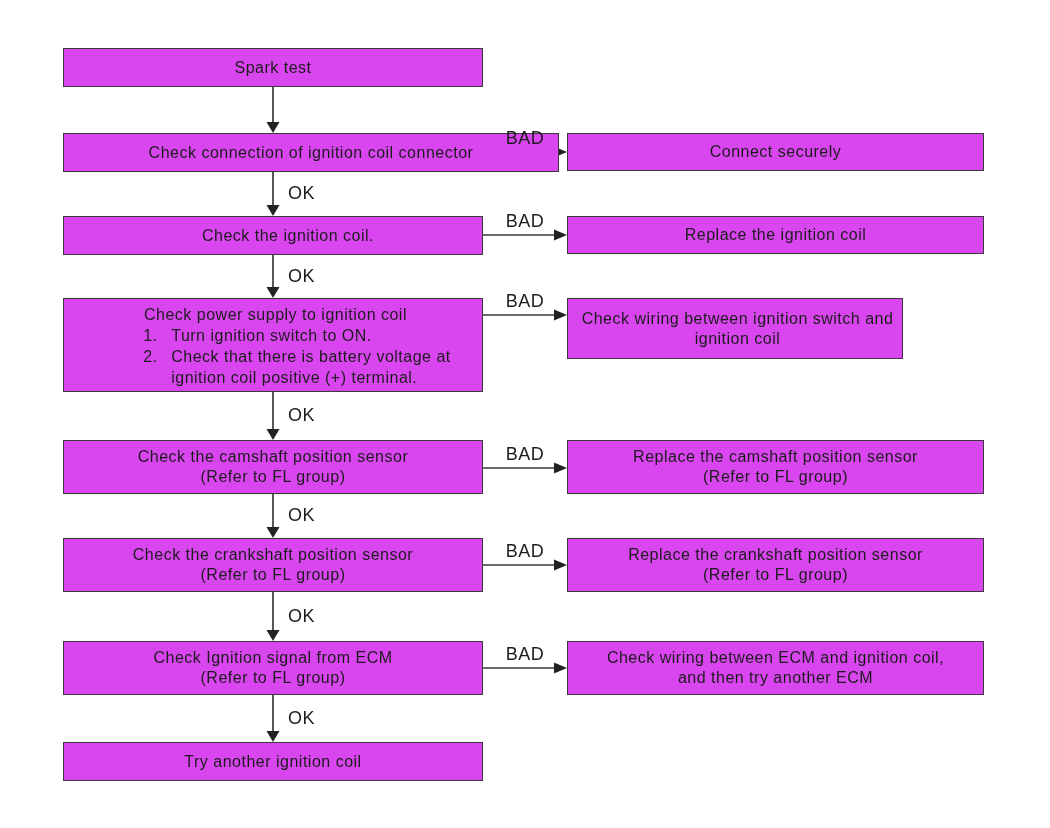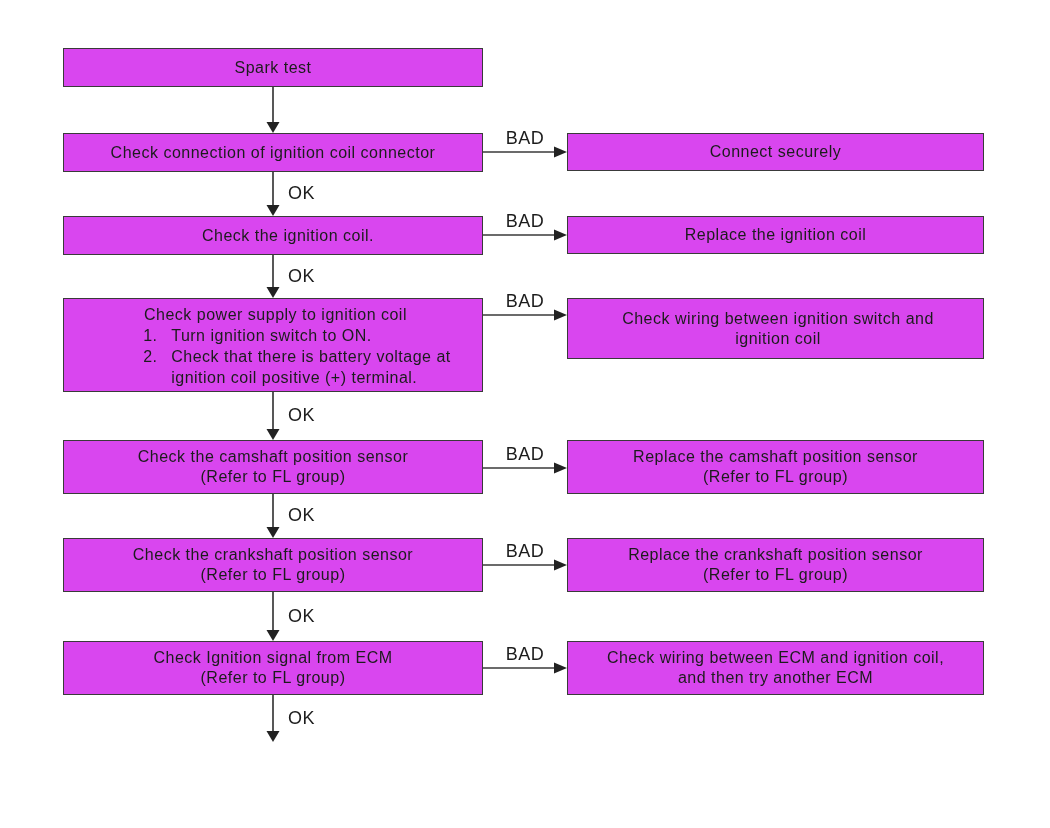--- a/index.html
+++ b/index.html
@@ -52,21 +52,21 @@
       <line x1="483" y1="468" x2="556" y2="468" stroke="#3a3a3a" stroke-width="1.7"></line>
       <polygon points="567,468 554,462.5 554,473.5" fill="#222222"></polygon>
       <line x1="483" y1="565" x2="556" y2="565" stroke="#3a3a3a" stroke-width="1.7"></line>
       <polygon points="567,565 554,559.5 554,570.5" fill="#222222"></polygon>
       <line x1="483" y1="668" x2="556" y2="668" stroke="#3a3a3a" stroke-width="1.7"></line>
       <polygon points="567,668 554,662.5 554,673.5" fill="#222222"></polygon>
     </svg>
 <div class="fc-node center" style="left: 63px; top: 48px; width: 420px; height: 39px;">
       <div class="fc-line">Spark test</div>
     </div>
-    <div class="fc-node center" style="left: 63px; top: 133px; width: 420px; height: 39px;">
+    <div class="fc-node center" style="left: 63px; top: 133px; width: 496px; height: 39px;">
       <div class="fc-line">Check connection of ignition coil connector</div>
     </div>
     <div class="fc-node center" style="left: 63px; top: 216px; width: 420px; height: 39px; padding-left: 30px;">
       <div class="fc-line">Check the ignition coil.</div>
     </div>
     <div class="fc-node left listbox" style="left: 63px; top: 298px; width: 420px; height: 94px;">
       <div class="fc-line">Check power supply to ignition coil</div>
       <div class="fc-list">
         <div class="fc-li">
           <div class="fc-num">1.</div>
@@ -88,27 +88,30 @@
       <div class="fc-line">(Refer to FL group)</div>
     </div>
     <div class="fc-node center" style="left: 63px; top: 538px; width: 420px; height: 54px;">
       <div class="fc-line">Check the crankshaft position sensor</div>
       <div class="fc-line">(Refer to FL group)</div>
     </div>
     <div class="fc-node center" style="left: 63px; top: 641px; width: 420px; height: 54px;">
       <div class="fc-line">Check Ignition signal from ECM</div>
       <div class="fc-line">(Refer to FL group)</div>
     </div>
+    <div class="fc-node center" style="left: 63px; top: 742px; width: 420px; height: 39px;">
+      <div class="fc-line">Try another ignition coil</div>
+    </div>
     <div class="fc-node center" style="left: 567px; top: 216px; width: 417px; height: 38px;">
       <div class="fc-line">Replace the ignition coil</div>
     </div>
     <div class="fc-node center" style="left: 567px; top: 133px; width: 417px; height: 38px;">
       <div class="fc-line">Connect securely</div>
     </div>
-    <div class="fc-node left" style="left: 567px; top: 298px; width: 417px; height: 61px;">
+    <div class="fc-node left" style="left: 567px; top: 298px; width: 336px; height: 61px;">
       <div class="fc-line">Check wiring between ignition switch and</div>
       <div class="fc-line">ignition coil</div>
     </div>
     <div class="fc-node center" style="left: 567px; top: 440px; width: 417px; height: 54px;">
       <div class="fc-line">Replace the camshaft position sensor</div>
       <div class="fc-line">(Refer to FL group)</div>
     </div>
     <div class="fc-node center" style="left: 567px; top: 538px; width: 417px; height: 54px;">
       <div class="fc-line">Replace the crankshaft position sensor</div>
       <div class="fc-line">(Refer to FL group)</div>

